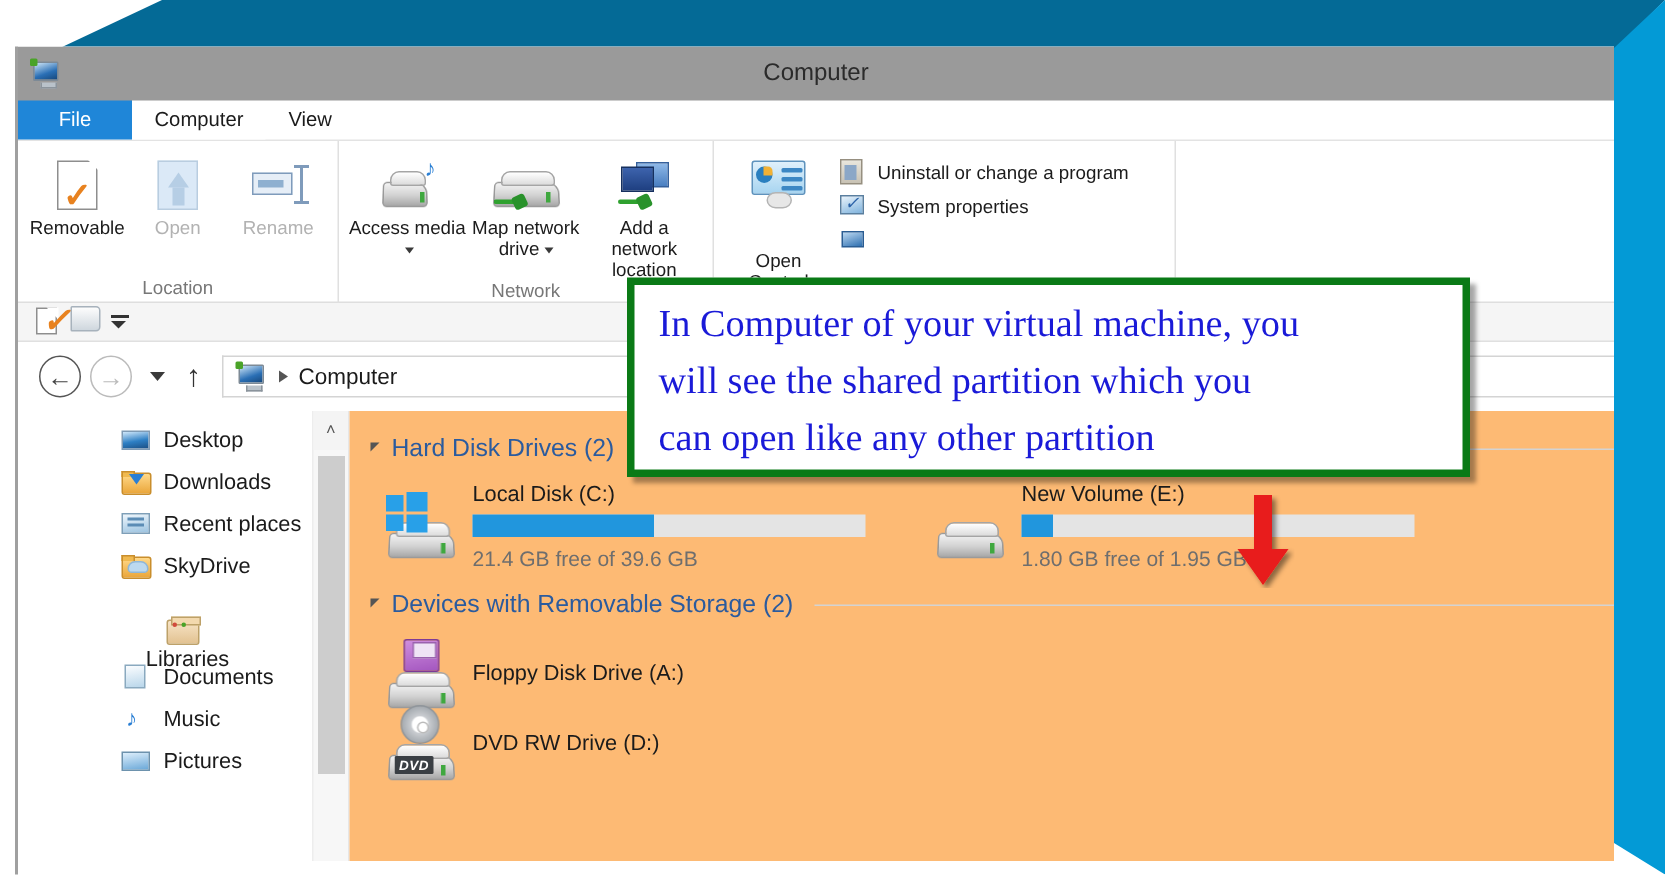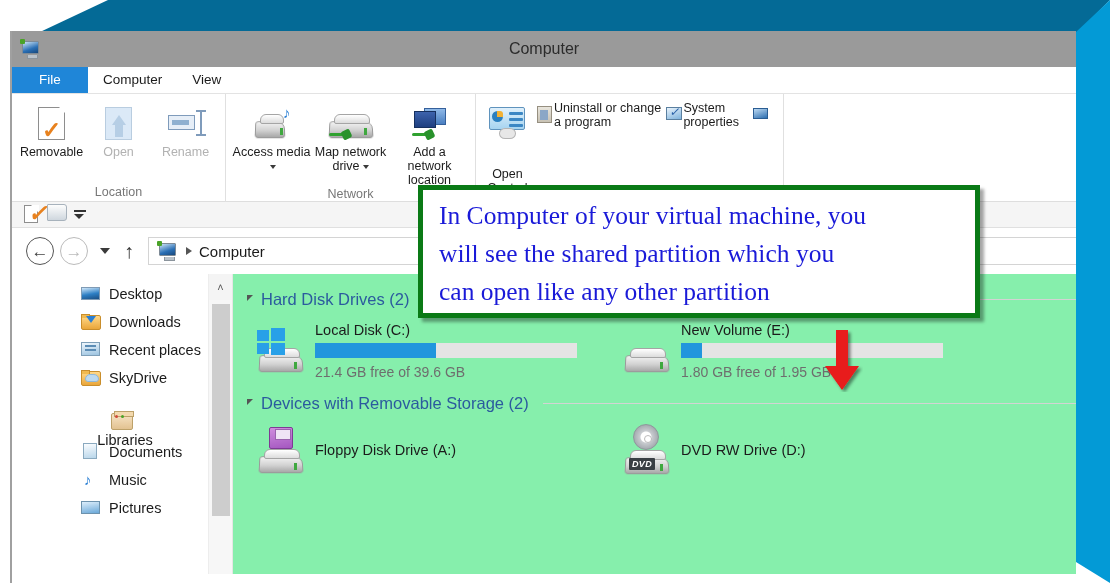--- a/index.html
+++ b/index.html
@@ -139,21 +139,21 @@
   }
   .small-btn {
     display: flex;
     align-items: center;
     height: 23px;
     font-size: 12.5px;
     color: #1b1b1b;
     padding-left: 2px;
   }
   .small-btn .ic { width: 22px; height: 20px; margin-right: 5px; position: relative; }
-  .sys-col { display: flex; flex-direction: row; padding-top: 5px; }
+  .sys-col { display: flex; flex-direction: column; padding-top: 5px; }
 
   
   .qat {
     height: 26px;
     background: #f5f5f5;
     border-bottom: 1px solid #e0e0e0;
     display: flex;
     align-items: center;
     padding-left: 12px;
     gap: 7px;
@@ -240,21 +240,21 @@
     height: 212px;
     background: #cdcdcd;
   }
   .vsep {
     width: 1px;
     background: #e6e6e6;
   }
 
   .content {
     flex: 1;
-    background: #86efac;
+    background: #fdba74;
     padding: 12px 0 0 14px;
     position: relative;
   }
   .sect-head {
     display: flex;
     align-items: center;
     gap: 8px;
     height: 26px;
   }
   .tri {
@@ -284,21 +284,21 @@
   .d-name { font-size: 14.5px; color: #1b1b1b; }
   .meter {
     margin-top: 5px;
     height: 15px;
     width: 262px;
     background: #e4e4e4;
   }
   .meter > i { display: block; height: 100%; background: #2196dd; }
   .d-free { margin-top: 6px; font-size: 14px; color: #6e6e6e; }
 
-  .dev-row { display: flex; margin-top: 10px; }
+  .dev-row { display: flex; margin-top: 10px; flex-direction: column; }
   .dev {
     display: flex;
     align-items: center;
     width: 366px;
   }
   .dev .d-ic { width: 68px; display: flex; align-items: center; justify-content: center; }
   .dev .d-name { font-size: 14.5px; color: #1b1b1b; }
 
   
   .callout {

